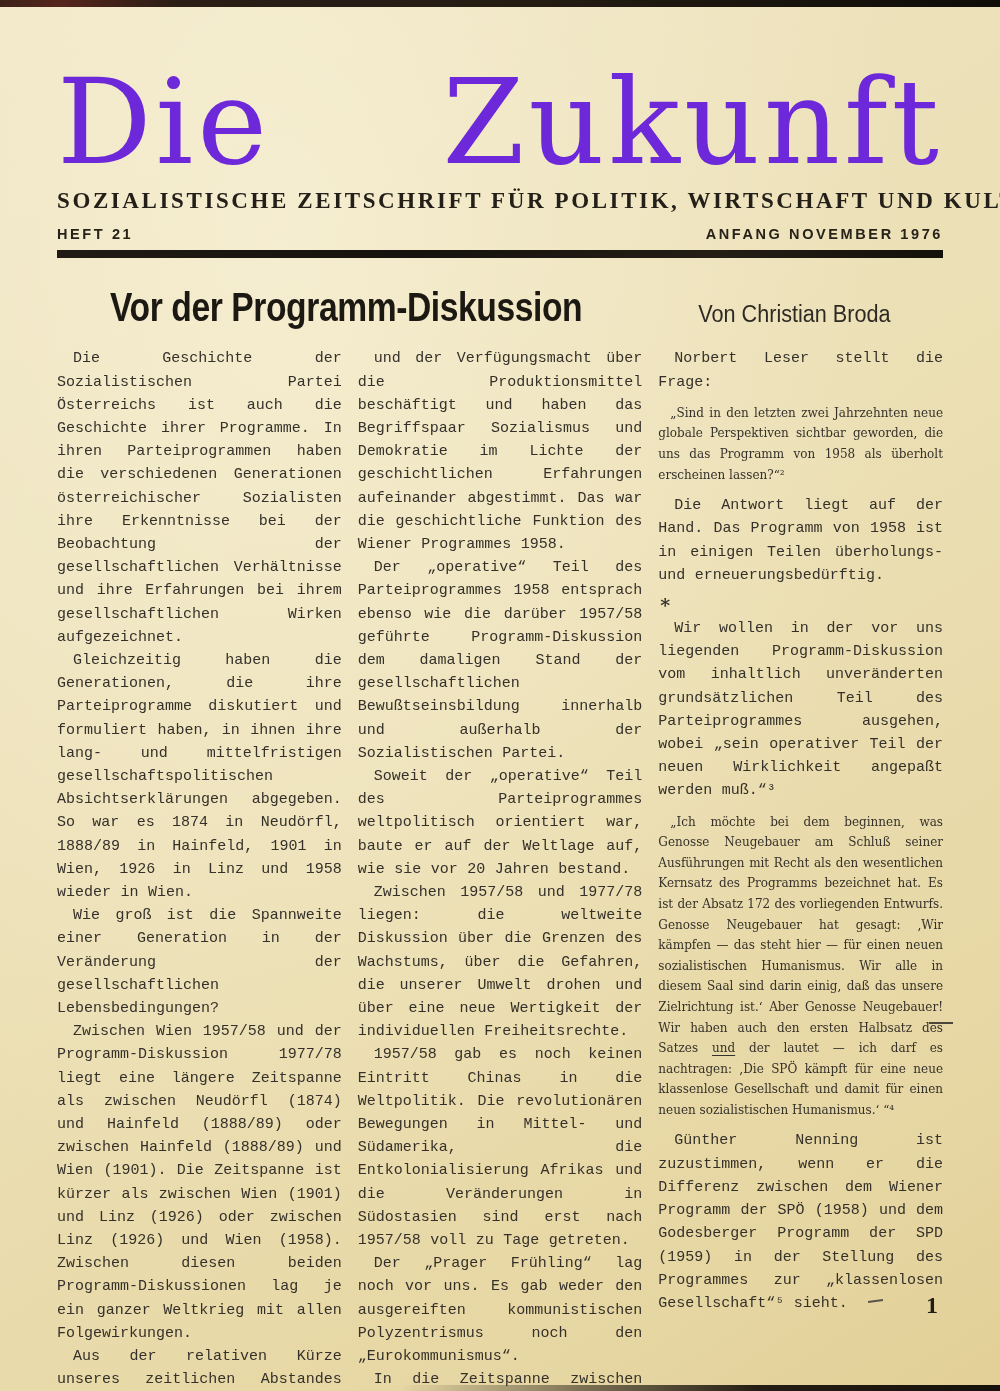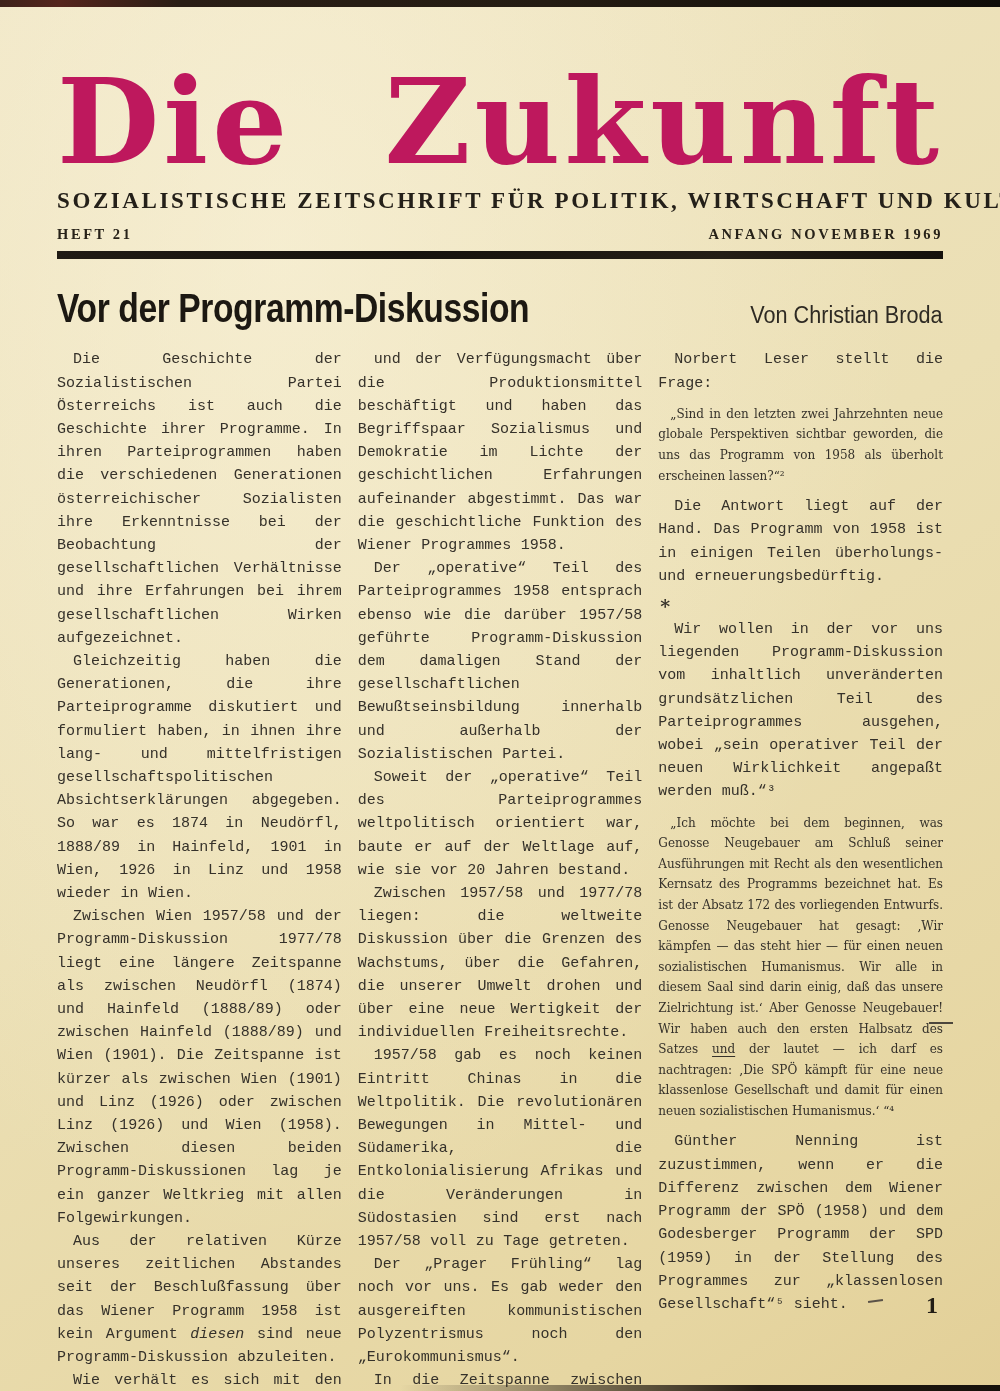--- a/index.html
+++ b/index.html
@@ -22,60 +22,60 @@
   }
   .edge-bottom {
     position: absolute; bottom: 0; left: 400px; width: 600px; height: 6px;
     background: linear-gradient(90deg, rgba(40,32,22,0) 0%, rgba(40,32,22,0.55) 30%, #241d13 60%, #16110b 100%);
   }
 
   
   .masthead { padding: 62px 57px 0 57px; }
   .mast-title {
     font-family: "DejaVu Serif", serif;
-    font-weight: bold;
+    font-weight: normal;
     font-size: 118px;
     line-height: 1.02;
     letter-spacing: 4px;
-    color: #be185d;
+    color: #6d28d9;
     text-align: justify;
     text-align-last: justify;
     width: 100%;
     white-space: nowrap;
   }
   .mast-subtitle {
     margin-top: 6px;
     font-family: "Liberation Serif", serif;
     font-weight: bold;
     font-size: 23px;
     letter-spacing: 2.6px;
     color: #242019;
     text-align: justify;
     text-align-last: justify;
     white-space: nowrap;
   }
   .mast-meta {
     margin-top: 12px;
     display: flex; justify-content: space-between; align-items: baseline;
-    font-family: Liberation Serif, serif;
+    font-family: Liberation Sans, sans-serif;
     font-weight: bold;
     font-size: 14.5px;
     letter-spacing: 2.6px;
     color: #272219;
   }
   .rule {
     margin: 8px 57px 0 57px;
     height: 8px;
     background: linear-gradient(90deg, #201b14 0%, #16120d 40%, #241e15 75%, #14100b 100%);
   }
 
   
   .article-head {
     margin: 26px 57px 5px 57px;
-    display: flex; justify-content: space-between; align-items: flex-end;
+    display: flex; justify-content: center; align-items: flex-end;
   }
   .article-title {
     font-family: "Liberation Sans", sans-serif;
     font-weight: bold;
     font-size: 41px;
     letter-spacing: -0.5px;
     color: #1c1812;
     transform: scaleX(0.82); transform-origin: left bottom;
     white-space: nowrap;
   }
@@ -144,36 +144,37 @@
 
 <div class="page">
 
   <div class="edge-top"></div>
 
   <header class="masthead">
     <div class="mast-title">Die Zukunft</div>
     <div class="mast-subtitle">SOZIALISTISCHE ZEITSCHRIFT FÜR POLITIK, WIRTSCHAFT UND KULTUR</div>
     <div class="mast-meta">
       <span>HEFT 21</span>
-      <span>ANFANG NOVEMBER 1969</span>
+      <span>ANFANG NOVEMBER 1976</span>
     </div>
   </header>
 
   <div class="rule"></div>
 
   <div class="article-head">
     <div class="article-title">Vor der Programm-Diskussion</div>
     <div class="article-byline">Von Christian Broda</div>
   </div>
 
   <div class="cols">
     <div class="col">
       <div>
           <p class="body"><span>Die Geschichte der Sozialistischen Partei Österreichs ist auch die Geschichte ihrer Programme. In ihren Parteiprogrammen haben die verschiedenen Generationen österreichischer Sozialisten ihre Erkenntnisse bei der Beobachtung der gesellschaftlichen Verhältnisse und ihre Erfahrungen bei ihrem gesellschaftlichen Wirken aufgezeichnet.</span></p>
           <p class="body"><span>Gleichzeitig haben die Generationen, die ihre Parteiprogramme diskutiert und formuliert haben, in ihnen ihre lang- und mittelfristigen gesellschaftspolitischen Absichtserklärungen abgegeben. So war es 1874 in Neudörfl, 1888/89 in Hainfeld, 1901 in Wien, 1926 in Linz und 1958 wieder in Wien.</span></p>
+          <p class="body"><span>Wie groß ist die Spannweite einer Generation in der Veränderung der gesellschaftlichen Lebensbedingungen?</span></p>
           <p class="body"><span>Zwischen Wien 1957/58 und der Programm-Diskussion 1977/78 liegt eine längere Zeitspanne als zwischen Neudörfl (1874) und Hainfeld (1888/89) oder zwischen Hainfeld (1888/89) und Wien (1901). Die Zeitspanne ist kürzer als zwischen Wien (1901) und Linz (1926) oder zwischen Linz (1926) und Wien (1958). Zwischen diesen beiden Programm-Diskussionen lag je ein ganzer Weltkrieg mit allen Folgewirkungen.</span></p>
           <p class="body"><span>Aus der relativen Kürze unseres zeitlichen Abstandes seit der Beschlußfassung über das Wiener Programm 1958 ist kein Argument </span><span class="it">diesen</span><span> sind neue Programm-Diskussion abzuleiten.</span></p>
           <p class="body"><span>Wie verhält es sich mit den Sachargumenten </span></p>
         </div>
     </div>
     <div class="col">
       <div>
           <p class="body"><span>und der Verfügungsmacht über die Produktionsmittel beschäftigt und haben das Begriffspaar Sozialismus und Demokratie im Lichte der geschichtlichen Erfahrungen aufeinander abgestimmt. Das war die geschichtliche Funktion des Wiener Programmes 1958.</span></p>
           <p class="body"><span>Der „operative“ Teil des Parteiprogrammes 1958 entsprach ebenso wie die darüber 1957/58 geführte Programm-Diskussion dem damaligen Stand der gesellschaftlichen Bewußtseinsbildung innerhalb und außerhalb der Sozialistischen Partei.</span></p>
           <p class="body"><span>Soweit der „operative“ Teil des Parteiprogrammes weltpolitisch orientiert war, baute er auf der Weltlage auf, wie sie vor 20 Jahren bestand.</span></p>

